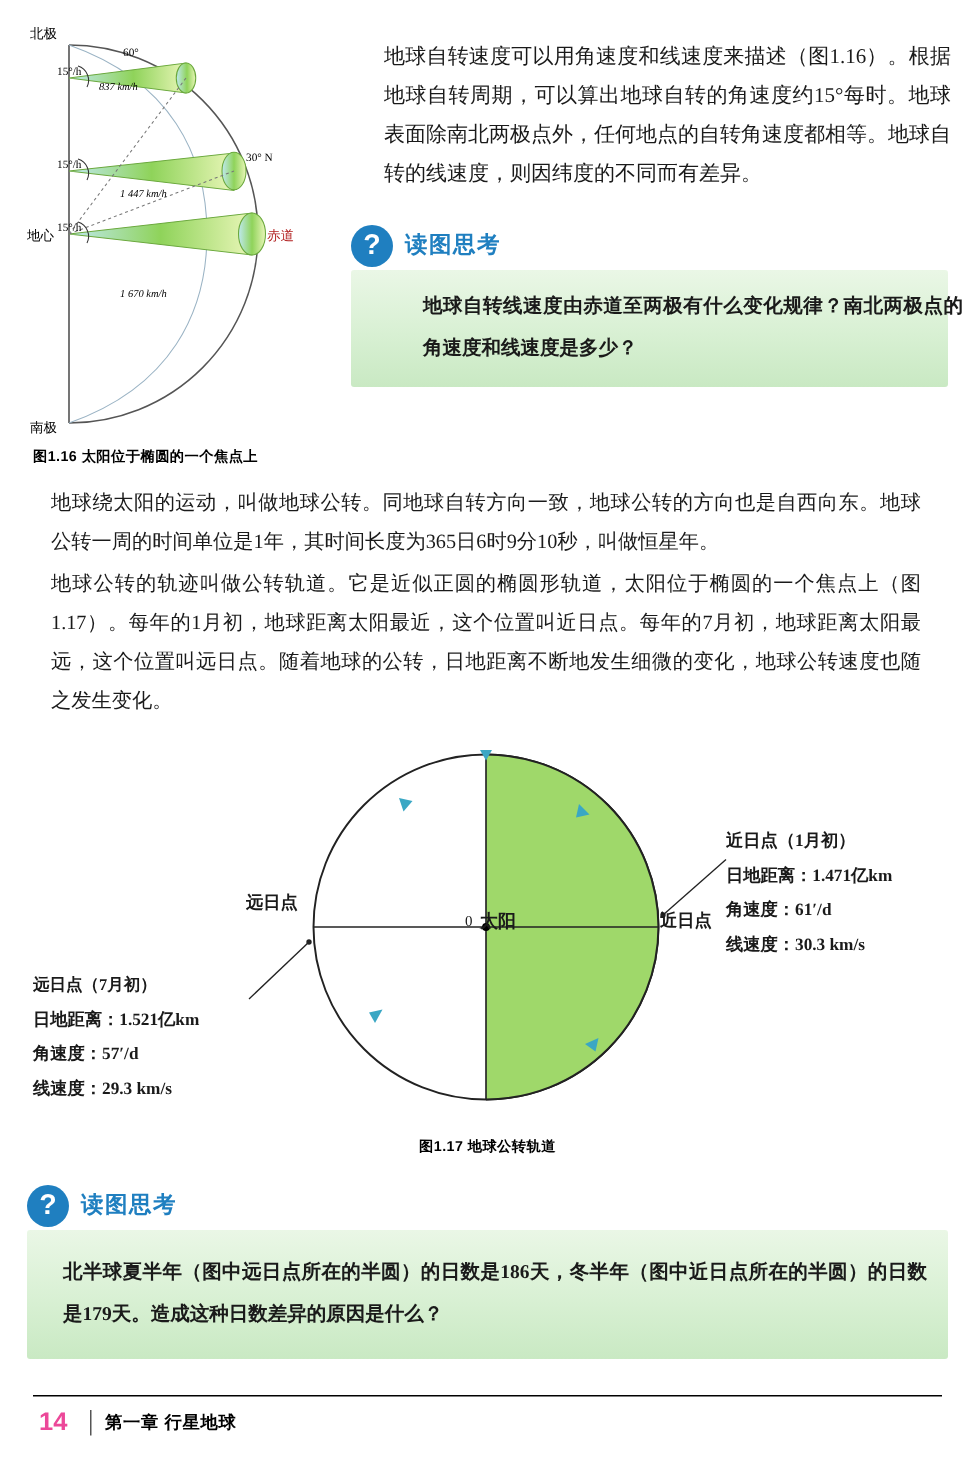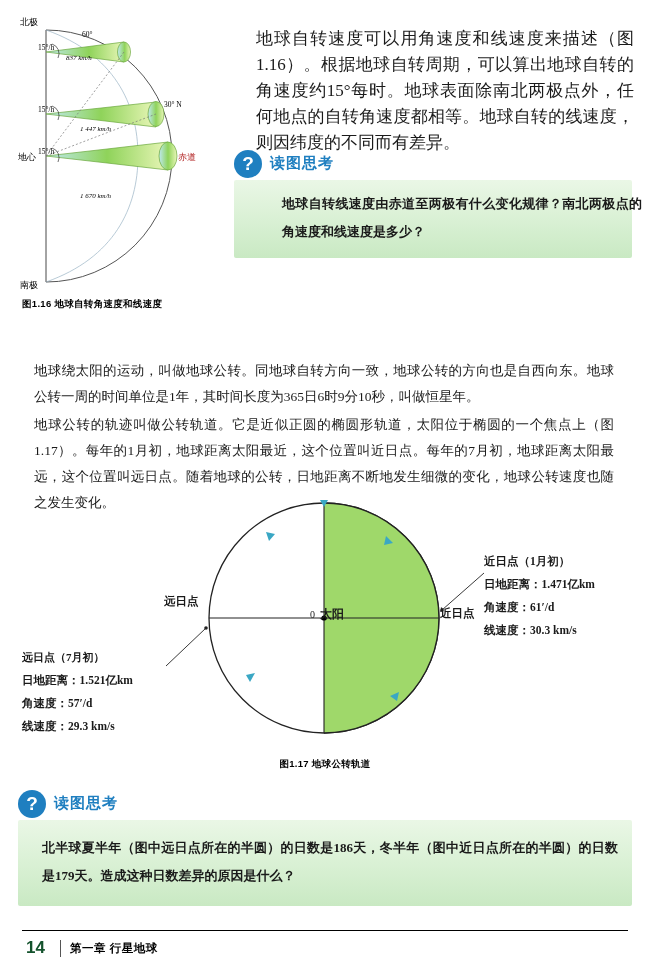--- a/index.html
+++ b/index.html
@@ -21,21 +21,21 @@
   .fig116-cap{
     position:absolute;left:22px;top:298px;
     font-family:"Liberation Sans", sans-serif;
     font-size:9.5px;font-weight:bold;color:#000;
     letter-spacing:0.3px;
   }
 
   
   .para-top{
     position:absolute;left:256px;top:26px;width:378px;
-    font-size:17px;line-height:26px;text-align:justify;
+    font-size:14px;line-height:26px;text-align:justify;
     font-family:"Liberation Serif", serif;
   }
 
   
   .thinkbox1{
     position:absolute;left:234px;top:150px;width:398px;height:116px;
   }
   .tb-head{
     position:relative;height:30px;
   }
@@ -58,21 +58,21 @@
     position:absolute;left:24px;top:40px;width:360px;
     font-size:13px;line-height:28px;font-weight:bold;
     font-family:"Liberation Serif", serif;
     text-align:justify;
     margin-left:24px;
   }
 
   
   .para{
     position:absolute;left:34px;width:580px;
-    font-size:13.5px;line-height:26px;text-align:justify;margin-top:36px;
+    font-size:13.5px;line-height:26px;text-align:justify;
   }
   .p1{top:322px;}
   .p2{top:376px;}
 
   
   .fig117{
     position:absolute;left:14px;top:470px;width:622px;height:290px;
   }
   .fig117 svg{display:block;}
   .fig117-cap{
@@ -103,21 +103,21 @@
   
   .footer{
     position:absolute;left:0;top:930px;width:650px;height:42px;
   }
   .footer-rule{
     position:absolute;left:22px;top:0;width:606px;height:1px;background:#000;
   }
   .pgnum{
     position:absolute;left:26px;top:8px;
     font-family:"Liberation Sans", sans-serif;
-    font-size:17px;font-weight:bold;color:#14532d;
+    font-size:17px;font-weight:bold;color:#ec4899;
   }
   .foot-sep{
     position:absolute;left:60px;top:10px;width:1px;height:17px;background:#555;
   }
   .foot-txt{
     position:absolute;left:70px;top:11px;
     font-family:"Liberation Sans", sans-serif;
     font-size:11.5px;font-weight:bold;color:#000;letter-spacing:0.5px;
   }
 
@@ -184,21 +184,21 @@
       <text class="svg-t-it" x="48" y="46">837 km/h</text>
 
       <text class="svg-t-sm" x="20" y="98">15°/h</text>
       <text class="svg-t-sm" x="146" y="93">30°  N</text>
       <text class="svg-t-it" x="62" y="117">1 447 km/h</text>
 
       <text class="svg-t-sm" x="20" y="140">15°/h</text>
       <text class="svg-t-it" x="62" y="184">1 670 km/h</text>
     </svg>
   </div>
-  <div class="fig116-cap">图1.16  地球自转角速度和线速度</div>
+  <div class="fig116-cap">图1.16  太阳位于椭圆的一个焦点上</div>
 
   <div class="para-top">地球自转速度可以用角速度和线速度来描述（图1.16）。根据地球自转周期，可以算出地球自转的角速度约15°每时。地球表面除南北两极点外，任何地点的自转角速度都相等。地球自转的线速度，则因纬度的不同而有差异。</div>
 
   <div class="thinkbox1">
     <div class="tb-head">
       <div class="tb-qmark">?</div>
       <div class="tb-title">读图思考</div>
     </div>
     <div class="tb-body"></div>
     <div class="tb-text">地球自转线速度由赤道至两极有什么变化规律？南北两极点的角速度和线速度是多少？</div>

